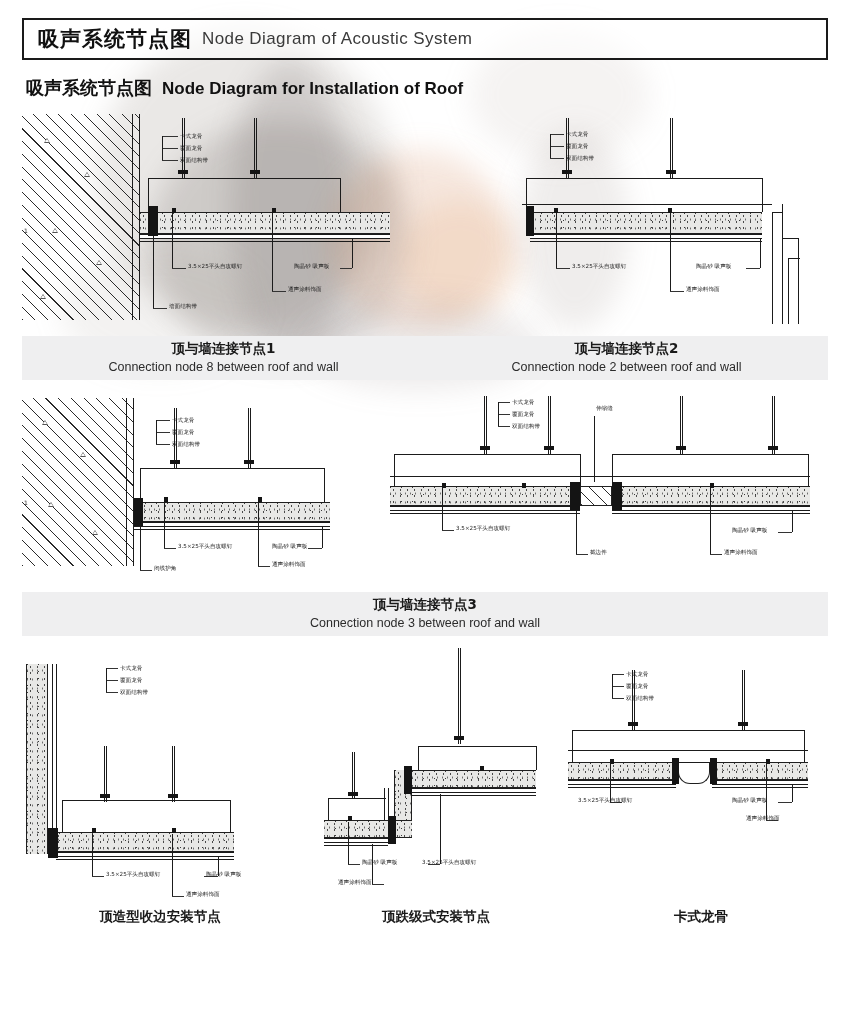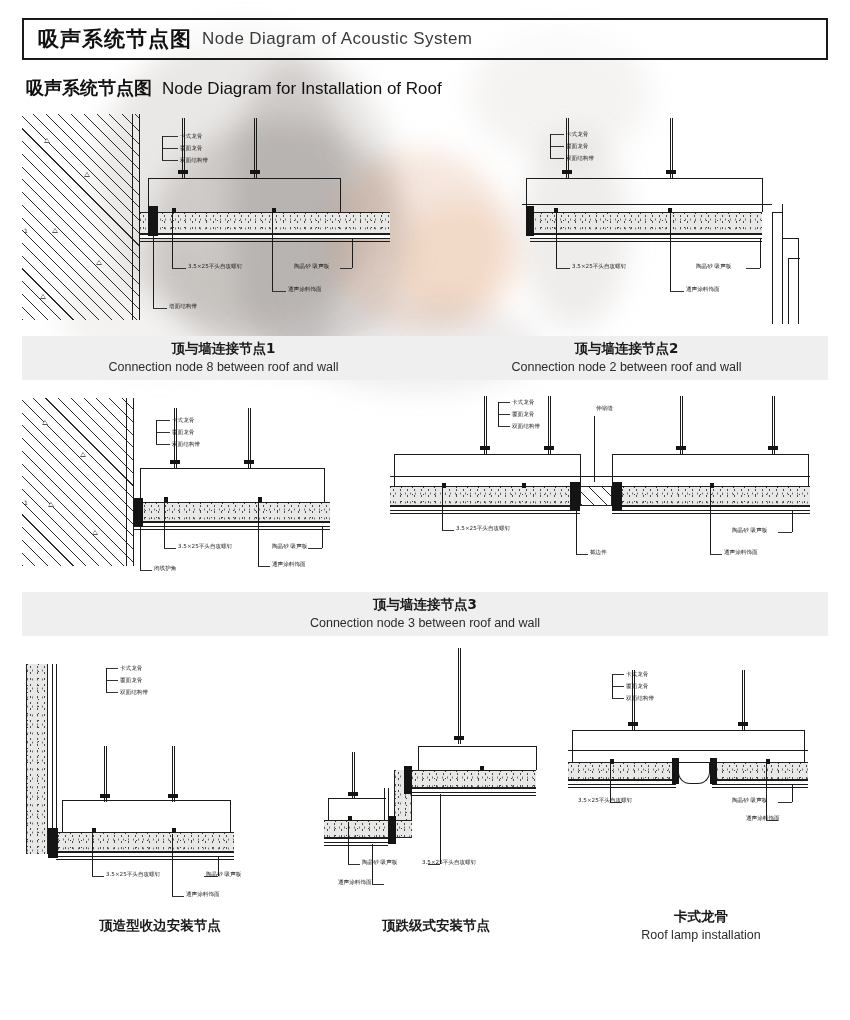--- a/index.html
+++ b/index.html
@@ -42,21 +42,21 @@
   }
 
   .section-title {
     margin: 16px 0 4px 26px;
     display:flex; align-items:baseline; gap:10px;
   }
   .section-title .cn {
     font-family:"DejaVu Sans", sans-serif;
     font-size:18px; font-weight:bold; color:#111;
   }
-  .section-title .en { font-size:17px; font-weight:normal; color:#111; }
+  .section-title .en { font-size:17px; font-weight:bold; color:#111; }
 
   
   .row { position:relative; }
   .fig { position:relative; }
 
   .caption-band {
     background: #efeff0;
     display:flex;
     margin: 0 22px;
     height: 44px;
@@ -592,17 +592,16 @@
 
   <div class="caption-plain" style="margin-top:2px;">
     <div class="cap" style="flex:0 0 276px;gap:40px;">
       <div class="cn">顶造型收边安装节点</div>
     </div>
     <div class="cap" style="flex:0 0 276px;">
       <div class="cn">顶跌级式安装节点</div>
     </div>
     <div class="cap" style="flex:1 1 auto;">
       <div class="cn">卡式龙骨</div>
-      <div class="en">Roof lamp installation</div>
     </div>
   </div>
 
 </div>
 
 </body></html>

